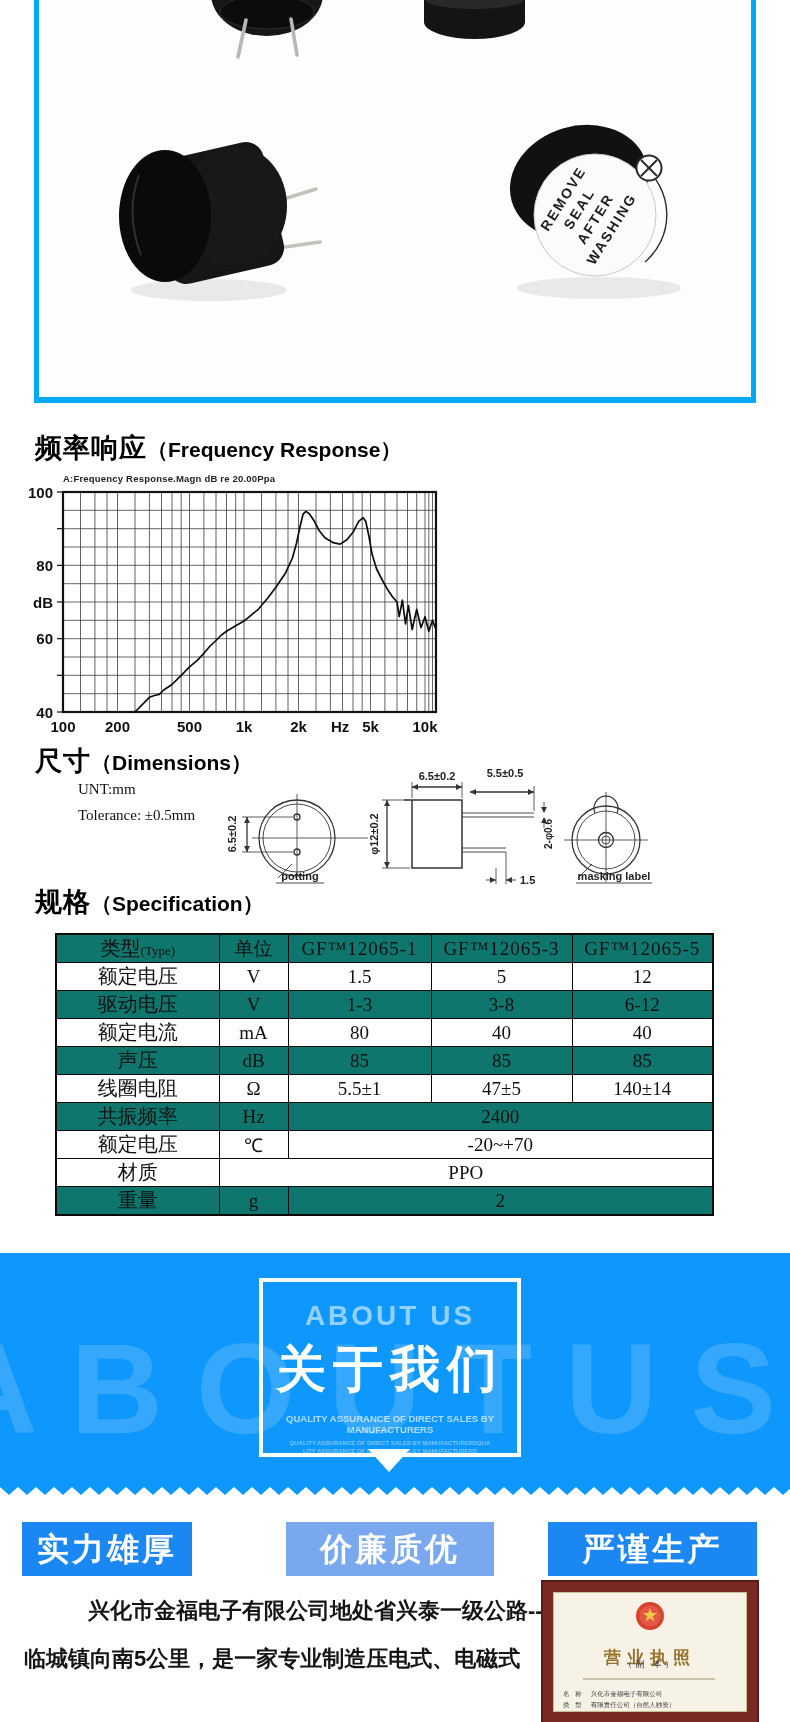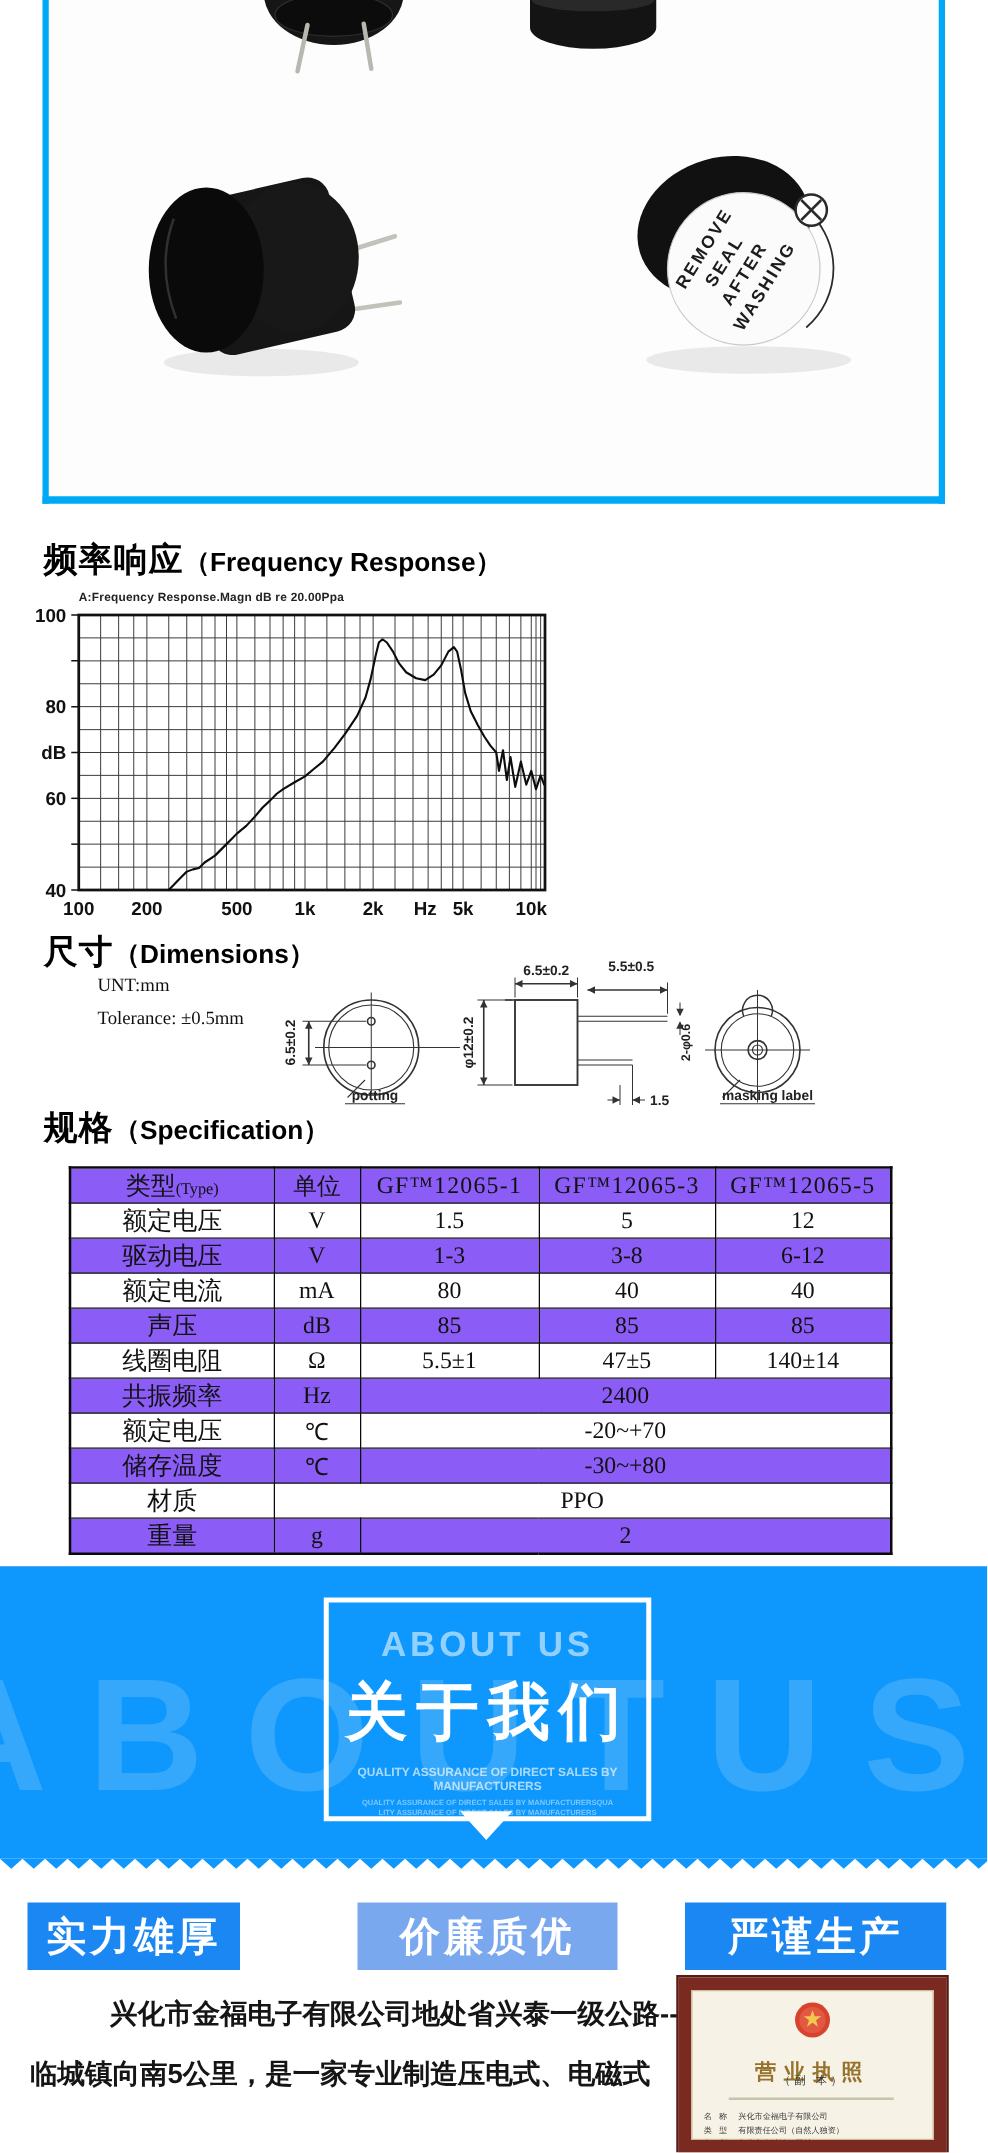--- a/index.html
+++ b/index.html
@@ -24,21 +24,21 @@
 
   
   .dim-text{font:11px "Liberation Sans",sans-serif;fill:#222;font-weight:bold;}
   .dim-small{font:10px "Liberation Sans",sans-serif;fill:#222;font-weight:bold;}
 
   
   table.spec{border-collapse:collapse;table-layout:fixed;width:657px;
     font-family:"Liberation Serif",serif;border:2.5px solid #0a0a0a;}
   table.spec td,table.spec th{border:1.6px solid #0a0a0a;text-align:center;height:24px;
     font-size:19px;font-weight:normal;color:#111;padding:0;overflow:hidden;white-space:nowrap;}
-  table.spec tr.blue{background:#8b5cf6;}
+  table.spec tr.blue{background:#0f766e;}
   .type-main{font-size:20px;}
   .type-sub{font-size:13px;}
   .model-cell{font-size:18px;letter-spacing:1px;}
 
   
   .banner{left:0;top:1253px;width:790px;height:234px;background:#0e97fc;overflow:hidden;}
   .watermark{position:absolute;left:-55px;top:62px;font-size:128px;font-weight:800;
     letter-spacing:33px;color:rgba(255,255,255,0.17);white-space:nowrap;}
   .about-box{position:absolute;left:259px;top:25px;width:262px;height:179px;box-sizing:border-box;
     border:4px solid #fff;text-align:center;}
@@ -327,25 +327,20 @@
         <tr class="blue">
           <td style="font-size: 20px;">共振频率</td>
           <td>Hz</td>
           <td colspan="3">2400</td>
         </tr>
         <tr>
           <td style="font-size: 20px;">额定电压</td>
           <td>℃</td>
           <td colspan="3">-20~+70</td>
         </tr>
-        <tr class="blue">
-          <td style="font-size: 20px;">储存温度</td>
-          <td>℃</td>
-          <td colspan="3">-30~+80</td>
-        </tr>
         <tr>
           <td style="font-size: 20px;">材质</td>
           <td colspan="4">PPO</td>
         </tr>
         <tr class="blue">
           <td style="font-size: 20px;">重量</td>
           <td>g</td>
           <td colspan="3">2</td>
         </tr>
       </tbody>

